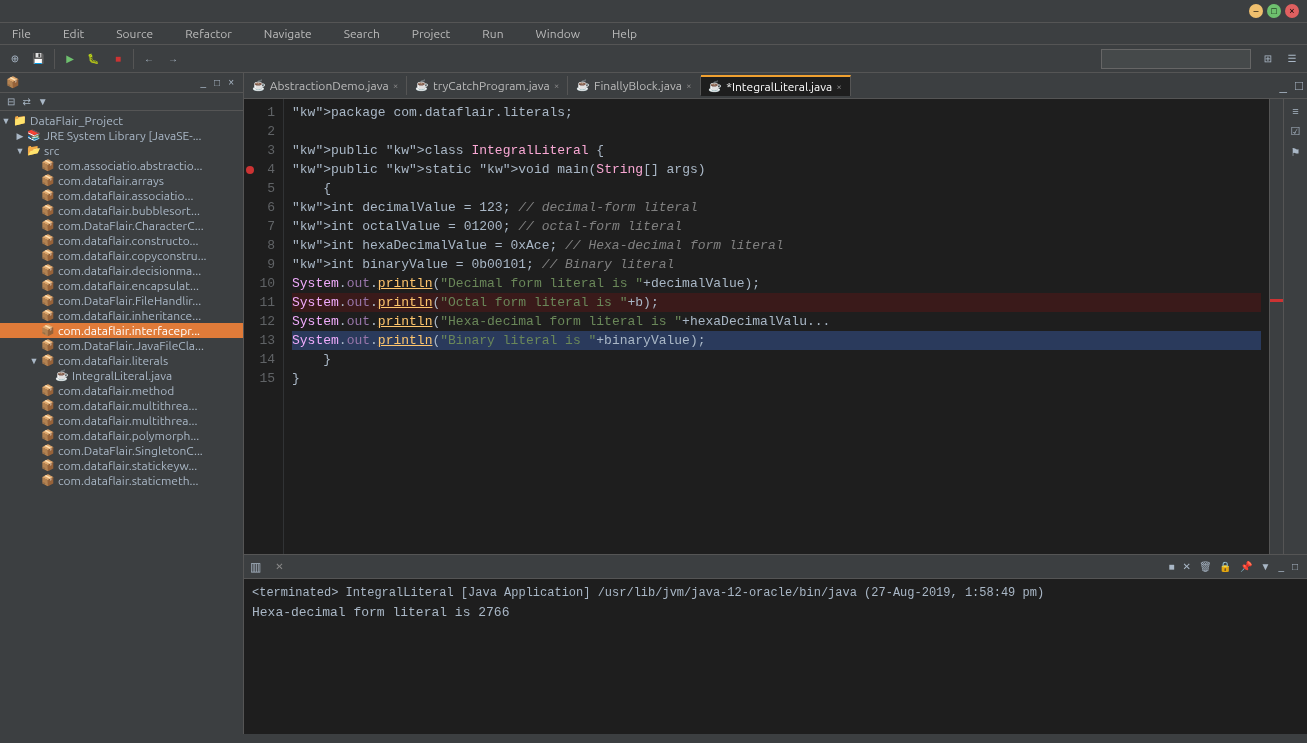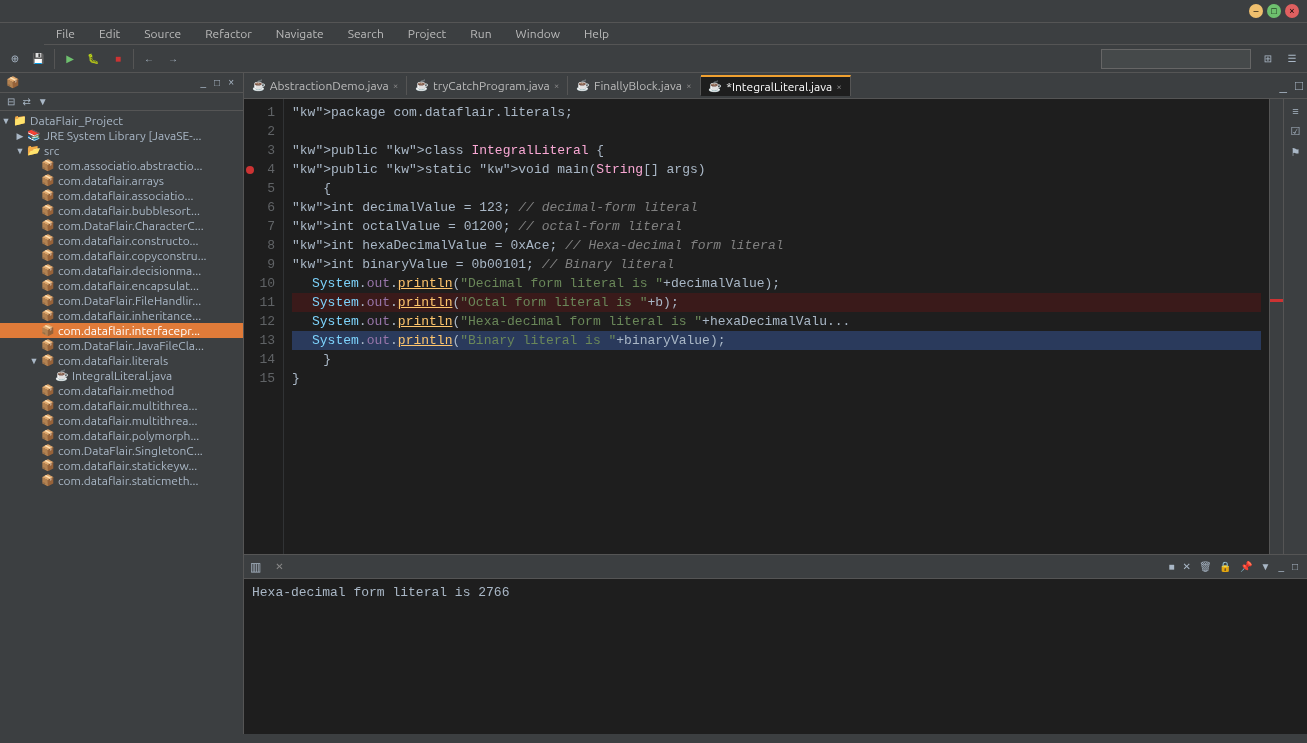--- a/index.html
+++ b/index.html
@@ -24,22 +24,21 @@
     .win-btn.maximize { background: #6ec06e; }
     .win-btn.close { background: #e06060; }
 
     
     #menu-bar {
       background: #3c3f41;
       display: flex;
       align-items: center;
       padding: 2px 4px;
       border-bottom: 1px solid #555;
-      gap: 8px;
-      margin-left: 44px;
+      gap: 16px;
     }
     .menu-item {
       padding: 2px 8px;
       color: #bbbbbb;
       cursor: pointer;
       font-size: 12px;
     }
 
     
     #toolbar {
@@ -191,21 +190,21 @@
       font-size: 13px;
       padding: 4px 8px;
       line-height: 19px;
       white-space: pre;
     }
     .code-line { height: 19px; display: flex; align-items: center; }
     .code-line.highlighted-line { background: #2a3a5c; }
     .cls { color: #f9a8d4; }
     .str { color: #6a8759; }
     .cmt { color: #808080; font-style: italic; }
-    .plain { color: #7dd3fc; margin-left: 20px; }
+    .plain { color: #f0abfc; }
     .method { color: #ffc66d; text-decoration: underline; }
     .out-kw { color: #9876aa; }
 
     
     #right-gutter {
       width: 14px;
       background: #3c3f41;
       border-left: 1px solid #555;
       position: relative;
     }
@@ -548,18 +547,19 @@
             <button class="console-btn">✕</button>
             <button class="console-btn">🗑</button>
             <button class="console-btn">🔒</button>
             <button class="console-btn">📌</button>
             <button class="console-btn">▼</button>
             <button class="console-btn">_</button>
             <button class="console-btn">□</button>
           </div>
         </div>
         <div id="console-output">
+        <div class="terminated-line">&lt;terminated&gt; IntegralLiteral [Java Application] /usr/lib/jvm/java-12-oracle/bin/java (27-Aug-2019, 1:58:49 pm)</div>
             <div class="output-line">Hexa-decimal form literal is 2766</div>
           </div>
       </div>
     </div>
   </div>
 </div>
 
 </body></html>

